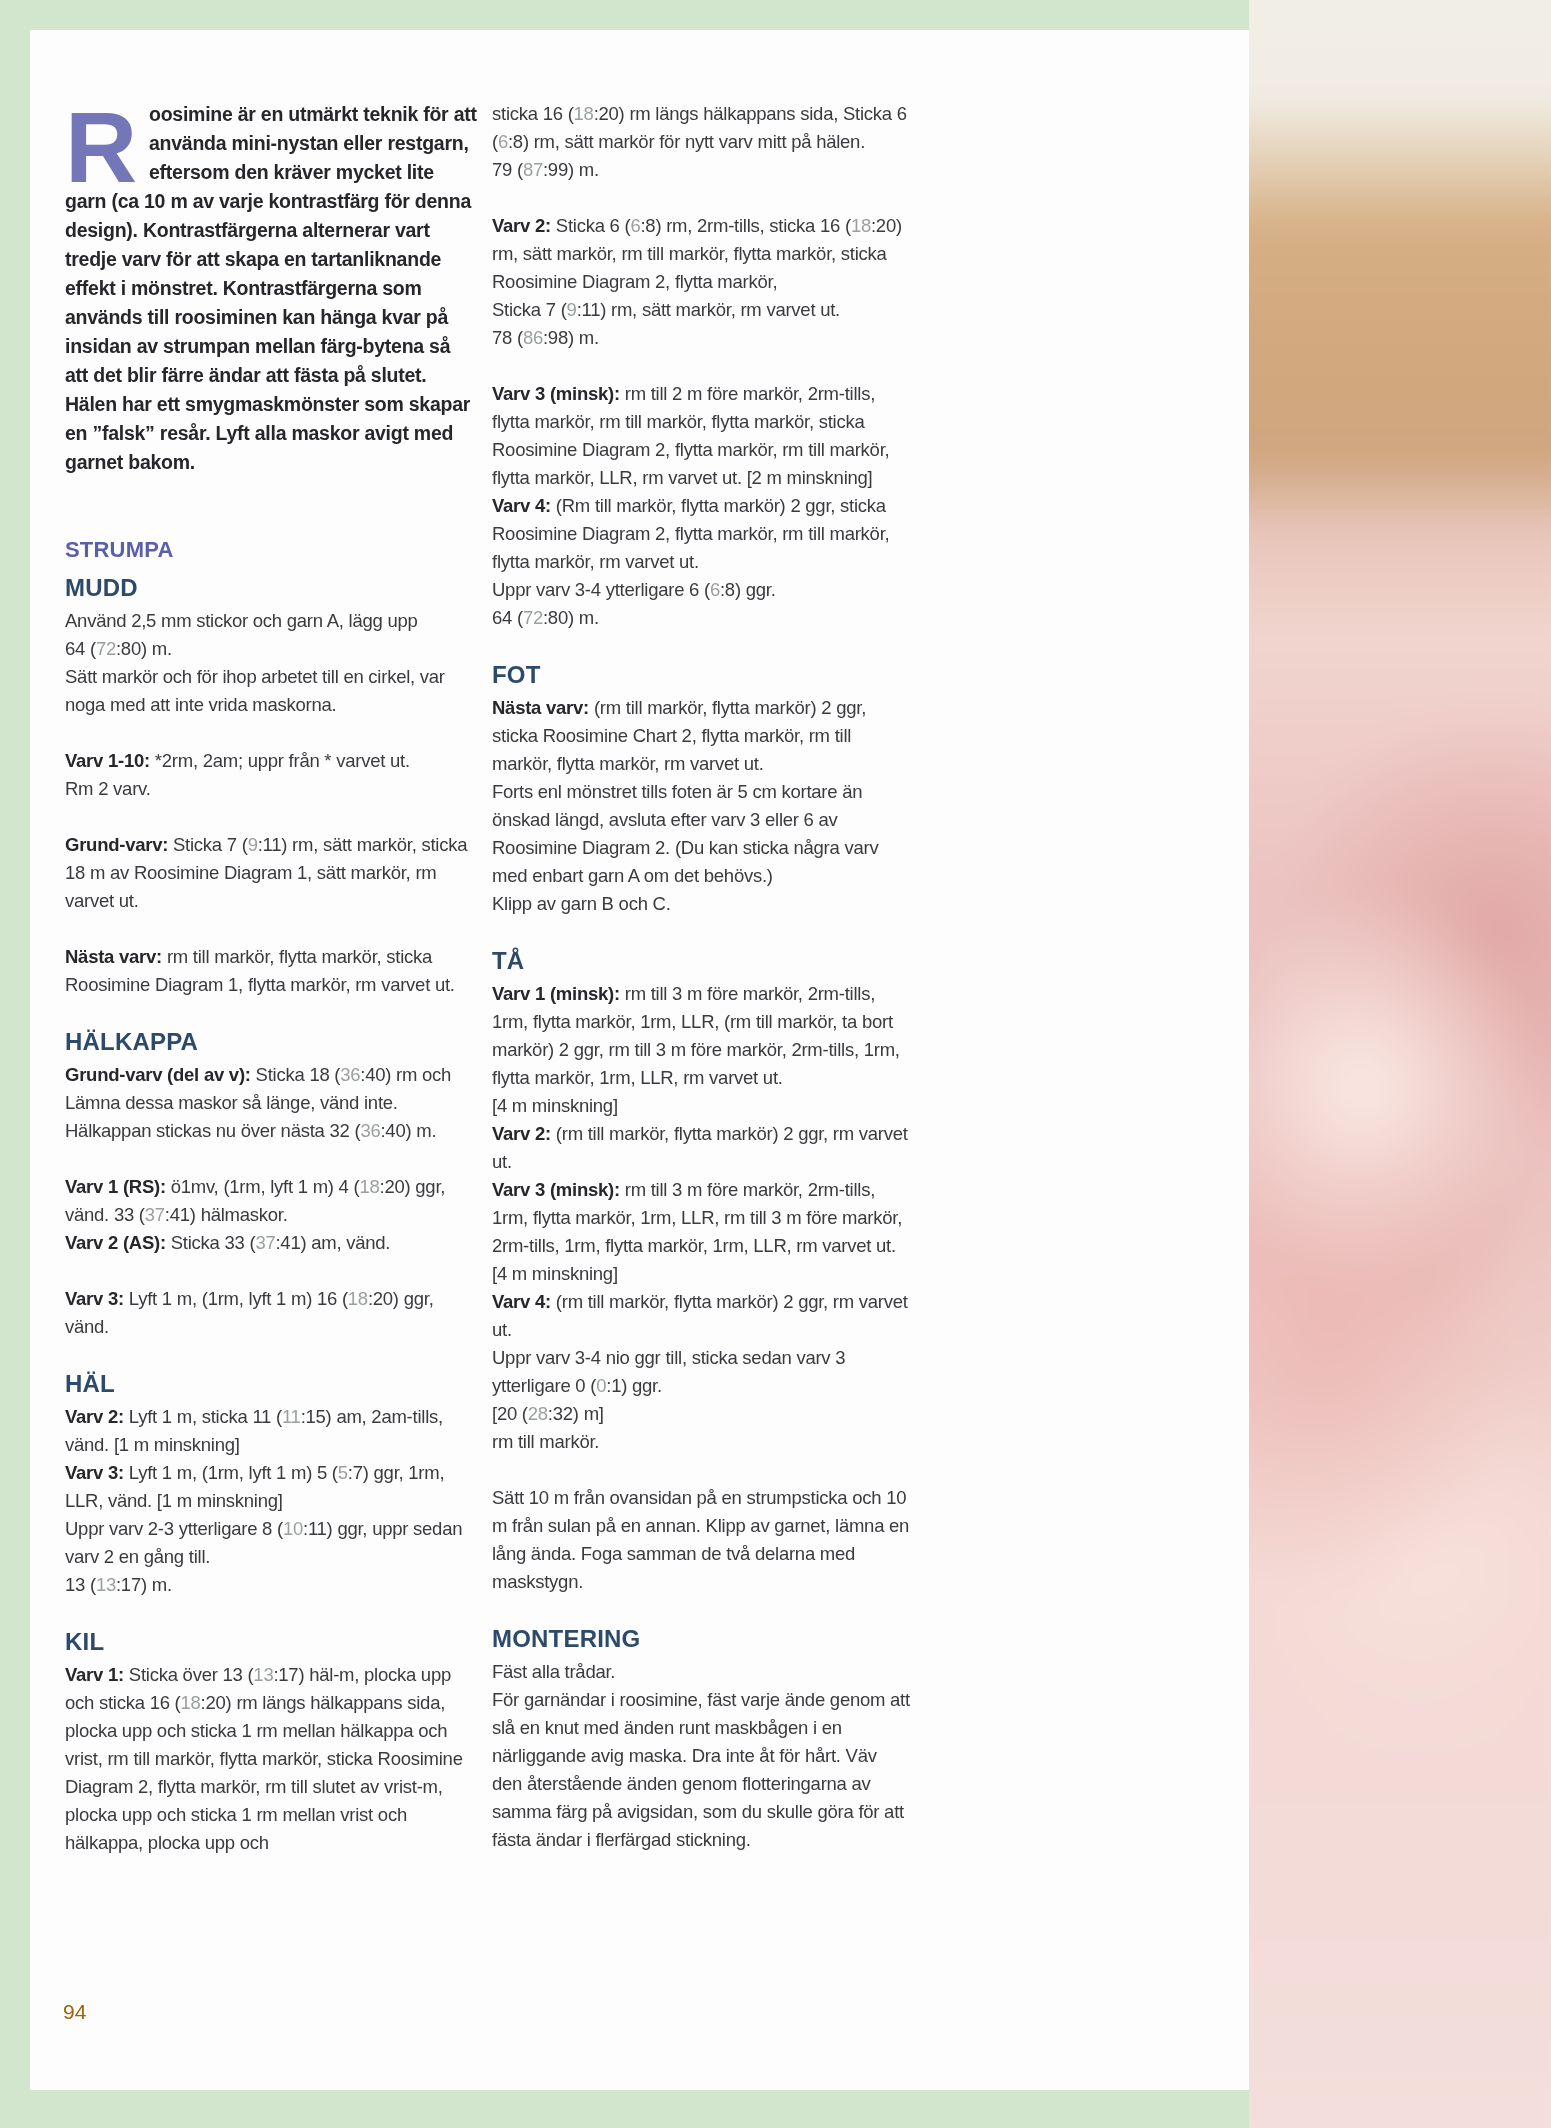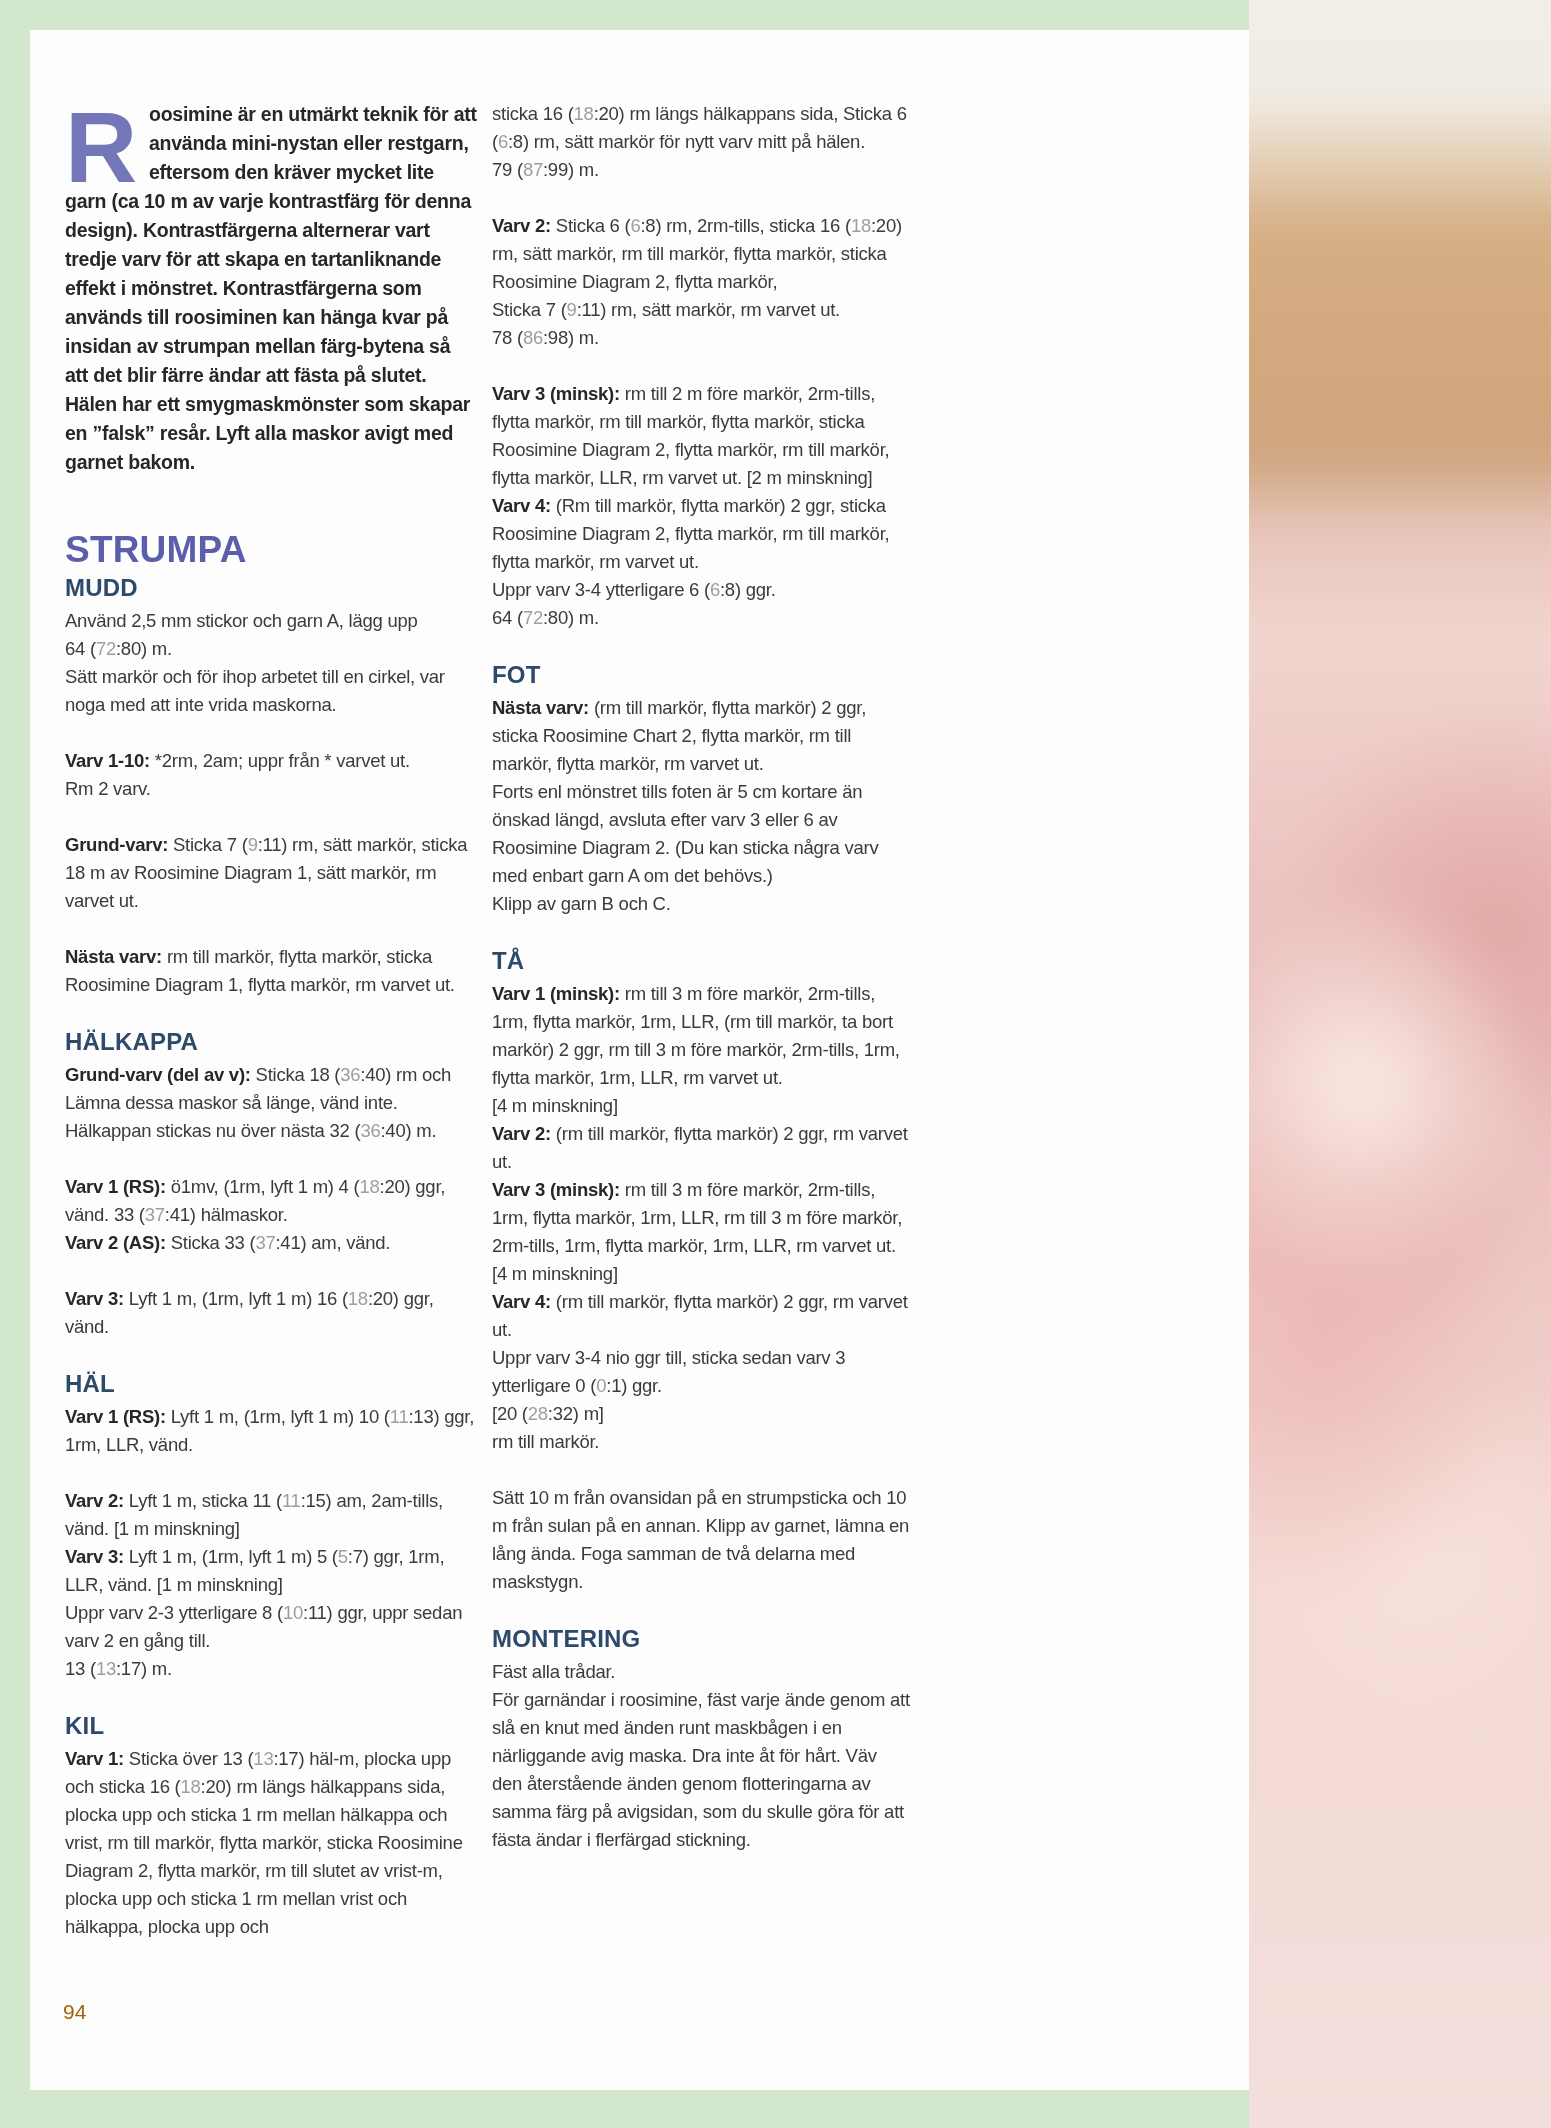--- a/index.html
+++ b/index.html
@@ -27,21 +27,21 @@
   .col{position:absolute;top:100px;font-size:18.5px;line-height:28px;letter-spacing:-0.25px;
        color:var(--body);}
   .col0{left:65px;width:412px;}
   .col1{left:492px;width:418px;}
   .para{margin:0 0 28px 0;white-space:pre-wrap;}
   .intro{font-weight:bold;color:#28282d;font-size:19.5px;line-height:29px;margin-bottom:0;}
   .dropcap{float:left;font-size:100px;line-height:78px;font-weight:bold;color:var(--dropcap);
            margin:8px 12px 0 0;}
   .run-bold{font-weight:bold;color:#26262b;}
   .run-num{color:var(--numgray);}
-  .h1{font-size:37px;line-height:34px;font-weight:bold;color:var(--accent);
+  .h1{font-size:22px;line-height:34px;font-weight:bold;color:var(--accent);
       margin:56px 0 6px 0;letter-spacing:0.2px;}
   .h2{font-size:24px;line-height:30px;font-weight:bold;color:var(--navy);
       margin:0 0 4px 0;letter-spacing:0.2px;}
   .pagenum{position:absolute;left:63px;top:2000px;font-size:21px;color:#a16207;z-index:4;}
 </style>
 </head>
 <body>
 
 <div class="page">
   <div class="content">
@@ -56,21 +56,20 @@
 Rm 2 varv.</span></p>
         <p class="para"><span class="run-bold">Grund-varv:</span><span class="run"> Sticka 7 (</span><span class="run-num">9</span><span class="run">:11) rm, sätt markör, sticka 18 m av Roosimine Diagram 1, sätt markör, rm varvet ut.</span></p>
         <p class="para"><span class="run-bold">Nästa varv:</span><span class="run"> rm till markör, flytta markör, sticka Roosimine Diagram 1, flytta markör, rm varvet ut.</span></p>
         <h3 class="h2">HÄLKAPPA</h3>
         <p class="para"><span class="run-bold">Grund-varv (del av v):</span><span class="run"> Sticka 18 (</span><span class="run-num">36</span><span class="run">:40) rm och Lämna dessa maskor så länge, vänd inte.
 Hälkappan stickas nu över nästa 32 (</span><span class="run-num">36</span><span class="run">:40) m.</span></p>
         <p class="para"><span class="run-bold">Varv 1 (RS):</span><span class="run"> ö1mv, (1rm, lyft 1 m) 4 (</span><span class="run-num">18</span><span class="run">:20) ggr, vänd. 33 (</span><span class="run-num">37</span><span class="run">:41) hälmaskor.
 </span><span class="run-bold">Varv 2 (AS):</span><span class="run"> Sticka 33 (</span><span class="run-num">37</span><span class="run">:41) am, vänd.</span></p>
         <p class="para"><span class="run-bold">Varv 3:</span><span class="run"> Lyft 1 m, (1rm, lyft 1 m) 16 (</span><span class="run-num">18</span><span class="run">:20) ggr, vänd.</span></p>
         <h3 class="h2">HÄL</h3>
-        <p class="para"><span class="run-bold">Varv 1 (RS):</span><span class="run"> Lyft 1 m, (1rm, lyft 1 m) 10 (</span><span class="run-num">11</span><span class="run">:13) ggr, 1rm, LLR, vänd.</span></p>
         <p class="para"><span class="run-bold">Varv 2:</span><span class="run"> Lyft 1 m, sticka 11 (</span><span class="run-num">11</span><span class="run">:15) am, 2am-tills, vänd. [1 m minskning]
 </span><span class="run-bold">Varv 3:</span><span class="run"> Lyft 1 m, (1rm, lyft 1 m) 5 (</span><span class="run-num">5</span><span class="run">:7) ggr, 1rm, LLR, vänd. [1 m minskning]
 Uppr varv 2-3 ytterligare 8 (</span><span class="run-num">10</span><span class="run">:11) ggr, uppr sedan varv 2 en gång till.
 13 (</span><span class="run-num">13</span><span class="run">:17) m.</span></p>
         <h3 class="h2">KIL</h3>
         <p class="para"><span class="run-bold">Varv 1:</span><span class="run"> Sticka över 13 (</span><span class="run-num">13</span><span class="run">:17) häl-m, plocka upp och sticka 16 (</span><span class="run-num">18</span><span class="run">:20) rm längs hälkappans sida, plocka upp och sticka 1 rm mellan hälkappa och vrist, rm till markör, flytta markör, sticka Roosimine Diagram 2, flytta markör, rm till slutet av vrist-m, plocka upp och sticka 1 rm mellan vrist och hälkappa, plocka upp och</span></p>
       </div>
     <div class="col col1">
         <p class="para"><span class="run">sticka 16 (</span><span class="run-num">18</span><span class="run">:20) rm längs hälkappans sida, Sticka 6 (</span><span class="run-num">6</span><span class="run">:8) rm, sätt markör för nytt varv mitt på hälen.
 79 (</span><span class="run-num">87</span><span class="run">:99) m.</span></p>

